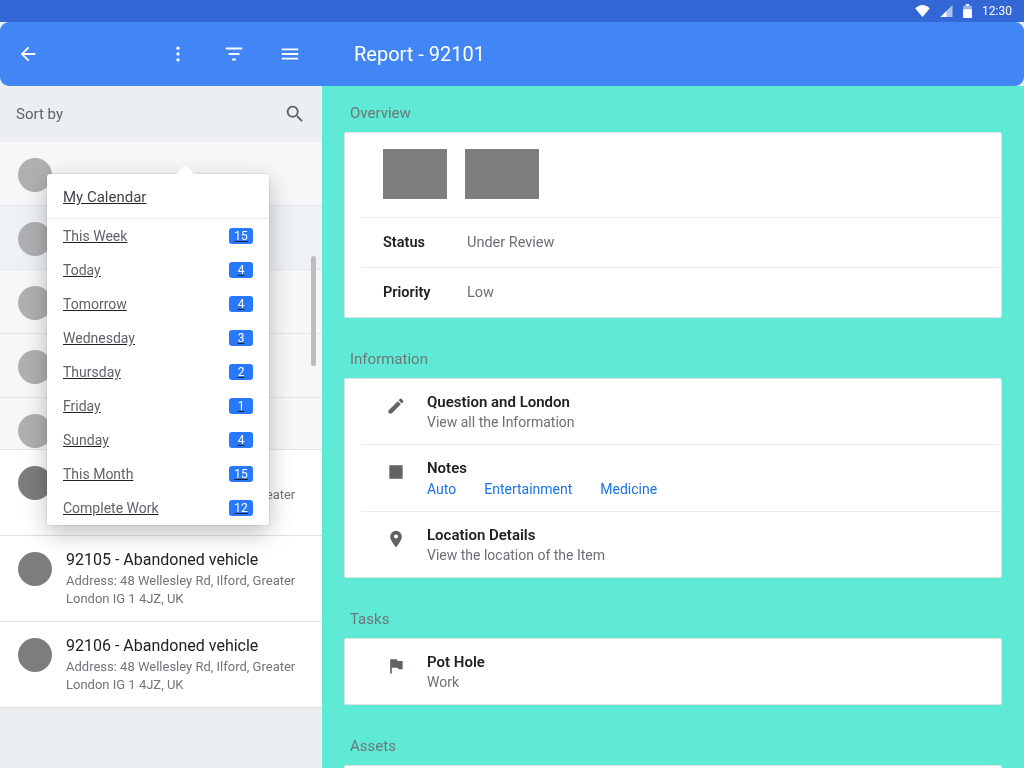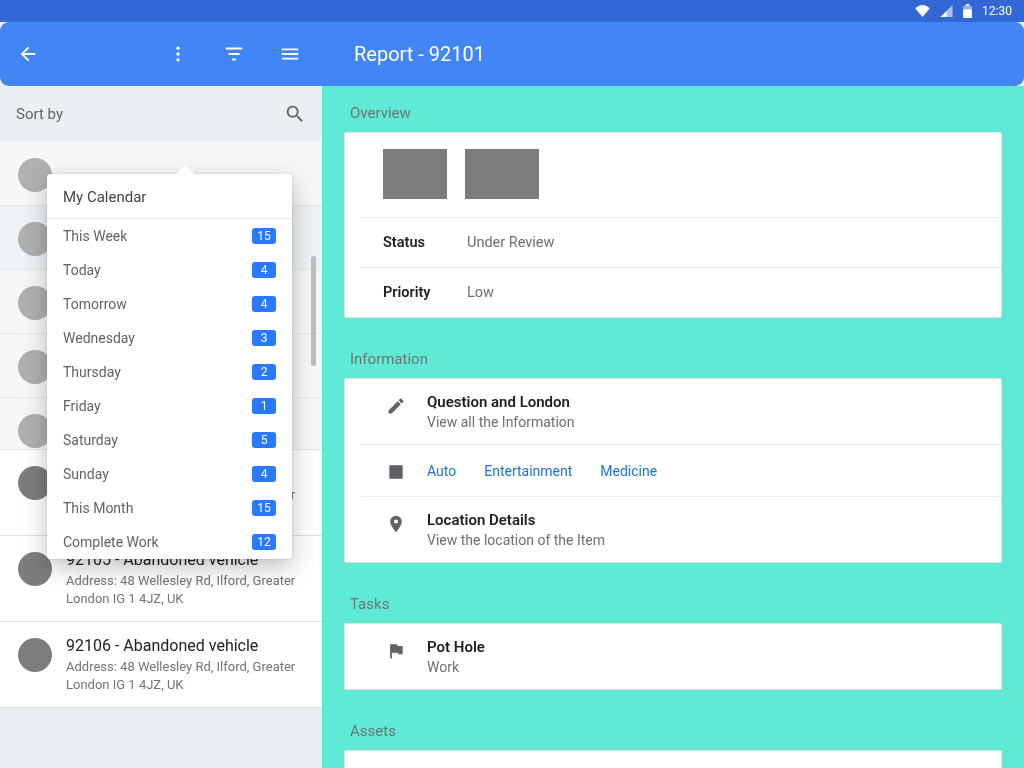--- a/index.html
+++ b/index.html
@@ -25,24 +25,25 @@
   .list { position: relative; }
   .list-item { display: flex; gap: 14px; padding: 14px 16px 14px 18px; border-bottom: 1px solid #e0e0e0; background: #fff; }
   .list-item.muted { opacity: 0.55; }
   .avatar { width: 34px; height: 34px; border-radius: 50%; background: #7d7d7d; flex-shrink: 0; margin-top: 2px; }
   .li-title { font-size: 16px; color: #202124; margin-bottom: 3px; }
   .li-addr { font-size: 13px; color: #707579; line-height: 1.35; }
   
   .left-scroll { position: absolute; top: 170px; right: 6px; width: 5px; height: 110px; background: #bdbdbd; border-radius: 3px; }
   
   .popover {
-    position: absolute; left: 47px; top: 88px; width: 245px;
+    position: absolute; left: 47px; top: 88px; width: 222px;
     background: #fff; border-radius: 3px;
     box-shadow: 0 8px 24px rgba(0,0,0,0.25), 0 0 2px rgba(0,0,0,0.2);
     z-index: 10;
+    text-decoration: underline;
   }
   .popover::before {
     content: ""; position: absolute; top: -9px; left: 128px;
     border-left: 10px solid transparent; border-right: 10px solid transparent;
     border-bottom: 10px solid #fff;
   }
   .pop-title { padding: 14px 16px 12px; font-size: 15px; color: #404549; border-bottom: 1px solid #ececec; }
   .pop-row { display: flex; align-items: center; justify-content: space-between; padding: 9px 16px; font-size: 14px; color: #5f6368; cursor: pointer; }
   .badge { background: #2979ff; color: #fff; font-size: 12px; padding: 1px 0; min-width: 24px; text-align: center; border-radius: 3px; }
   
@@ -194,24 +195,20 @@
         </div>
       <div class="pop-row">
           <span>Thursday</span>
           <span class="badge">2</span>
         </div>
       <div class="pop-row">
           <span>Friday</span>
           <span class="badge">1</span>
         </div>
       <div class="pop-row">
-          <span>Saturday</span>
-          <span class="badge">5</span>
-        </div>
-      <div class="pop-row">
           <span>Sunday</span>
           <span class="badge">4</span>
         </div>
       <div class="pop-row">
           <span>This Month</span>
           <span class="badge">15</span>
         </div>
       <div class="pop-row">
           <span>Complete Work</span>
           <span class="badge">12</span>
@@ -249,20 +246,21 @@
           <div class="row-sub">View all the Information</div>
         </div>
       </div>
       <div class="row">
         <div class="row-icon">
           <svg width="20" height="20" viewBox="0 0 24 24">
               <path fill="#5f6368" d="M4 4h16v16H4zM7 8h10v2H7zM7 12h10v2H7zM7 16h6v2H7z"></path>
             </svg>
         </div>
         <div class="row-body">
+          <div class="row-title">Notes</div>
           <div class="taglinks">
             <span>Auto</span>
             <span>Entertainment</span>
             <span>Medicine</span>
           </div>
         </div>
       </div>
       <div class="row">
         <div class="row-icon">
           <svg width="20" height="20" viewBox="0 0 24 24">

